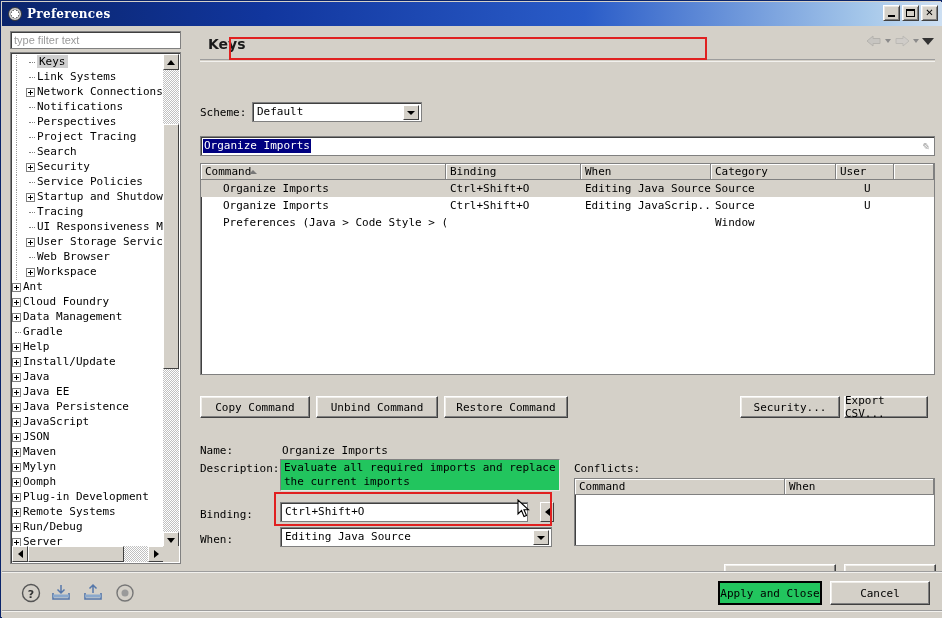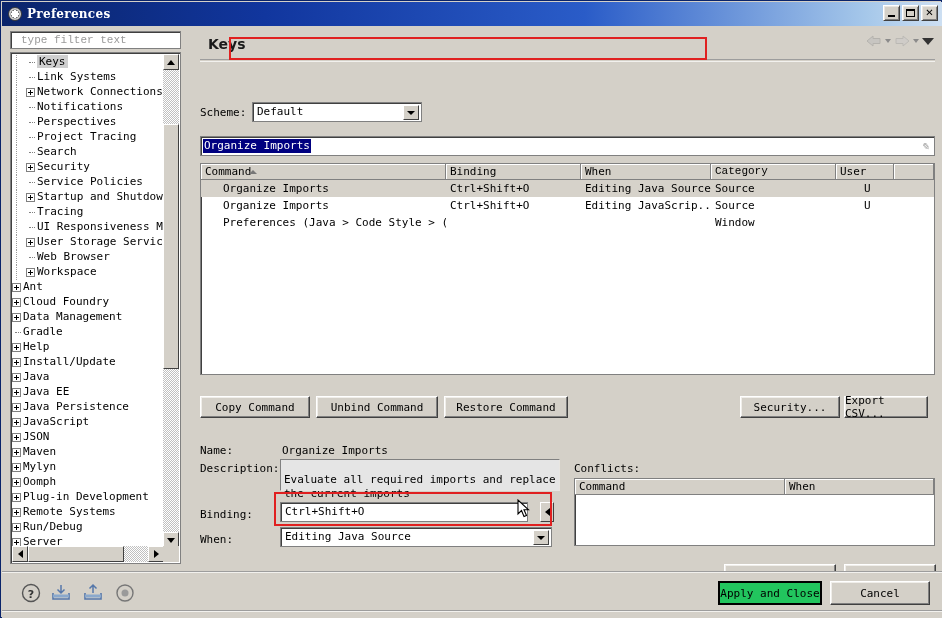--- a/index.html
+++ b/index.html
@@ -64,22 +64,22 @@
   .body { position:absolute; left:1px; top:25px; width:940px; height:592px; background:#d4d0c8; }
 
   
   .leftpane { position:absolute; left:0; top:0; width:190px; height:545px; }
   .filter-input {
     position:absolute; left:8px; top:5px; width:171px; height:18px;
     background:#fff; border:1px solid #808080;
     box-shadow: inset 1px 1px 0 #404040;
     box-sizing:border-box;
     color:#9a9a9a;
-    padding: 2px 0 0 10px;
-    font-family:Liberation Mono, monospace; font-size:11px;
+    padding: 2px 0 0 3px;
+    font-family:Liberation Sans, sans-serif; font-size:11px;
   }
   .tree-box {
     position:absolute; left:8px; top:26px; width:171px; height:512px;
     background:#fff;
     border:1px solid #808080;
     box-shadow: inset 1px 1px 0 #404040;
     box-sizing:border-box;
     overflow:hidden;
   }
   .tree-clip { position:absolute; left:1px; top:1px; width:152px; height:494px; overflow:hidden; }
@@ -247,24 +247,24 @@
   
   .lbl-static { position:absolute; font-family:"DejaVu Sans Mono", monospace; font-size:11px; }
   .txtfield {
     position:absolute; background:#fff;
     border:1px solid #808080; box-shadow: inset 1px 1px 0 #404040;
     box-sizing:border-box; padding:2px 0 0 4px;
     font-family:"DejaVu Sans Mono", monospace; font-size:11px;
     line-height:14px;
   }
   .desc-area {
-    position:absolute; background:#e5e5e5;
+    position:absolute; background:#22c55e;
     border-top:1px solid #808080; border-left:1px solid #808080;
     border-right:1px solid #e8e6e2; border-bottom:1px solid #e8e6e2;
-    box-sizing:border-box; padding:13px 0 0 3px;
+    box-sizing:border-box; padding:1px 0 0 3px;
     font-family:"DejaVu Sans Mono", monospace; font-size:11px; line-height:14px;
   }
   .conflict-box {
     position:absolute; background:#fff;
     border:1px solid #808080; box-shadow: inset 1px 1px 0 #404040;
     box-sizing:border-box; overflow:hidden;
   }
   .binding-spin {
     position:absolute; width:14px; height:20px;
     background:#d4d0c8; border:1px solid #ffffff;
@@ -408,21 +408,21 @@
       </div>
 
       <div class="table-box">
         <div class="thead">
           <div class="th" style="width:245px;">
             <span>Command</span>
             <span class="sortmark"></span>
           </div>
           <div class="th" style="width:135px;"><span>Binding</span></div>
           <div class="th" style="width:130px;"><span>When</span></div>
-          <div class="th" style="width:125px;font-family:Liberation Mono, monospace;"><span>Category</span></div>
+          <div class="th" style="width:125px;"><span>Category</span></div>
           <div class="th" style="width:58px;"><span>User</span></div>
           <div class="th" style="width:40px;"></div>
         </div>
         <div id="table-body">
             <div class="trow selected">
               <div class="td" style="width: 245px; padding-left: 22px;">Organize Imports</div>
               <div class="td" style="width: 135px; padding-left: 4px;">Ctrl+Shift+O</div>
               <div class="td" style="width: 130px; padding-left: 4px;">Editing Java Source</div>
               <div class="td" style="width: 125px; padding-left: 4px;">Source</div>
               <div class="td" style="width: 58px; padding-left: 28px;">U</div>

